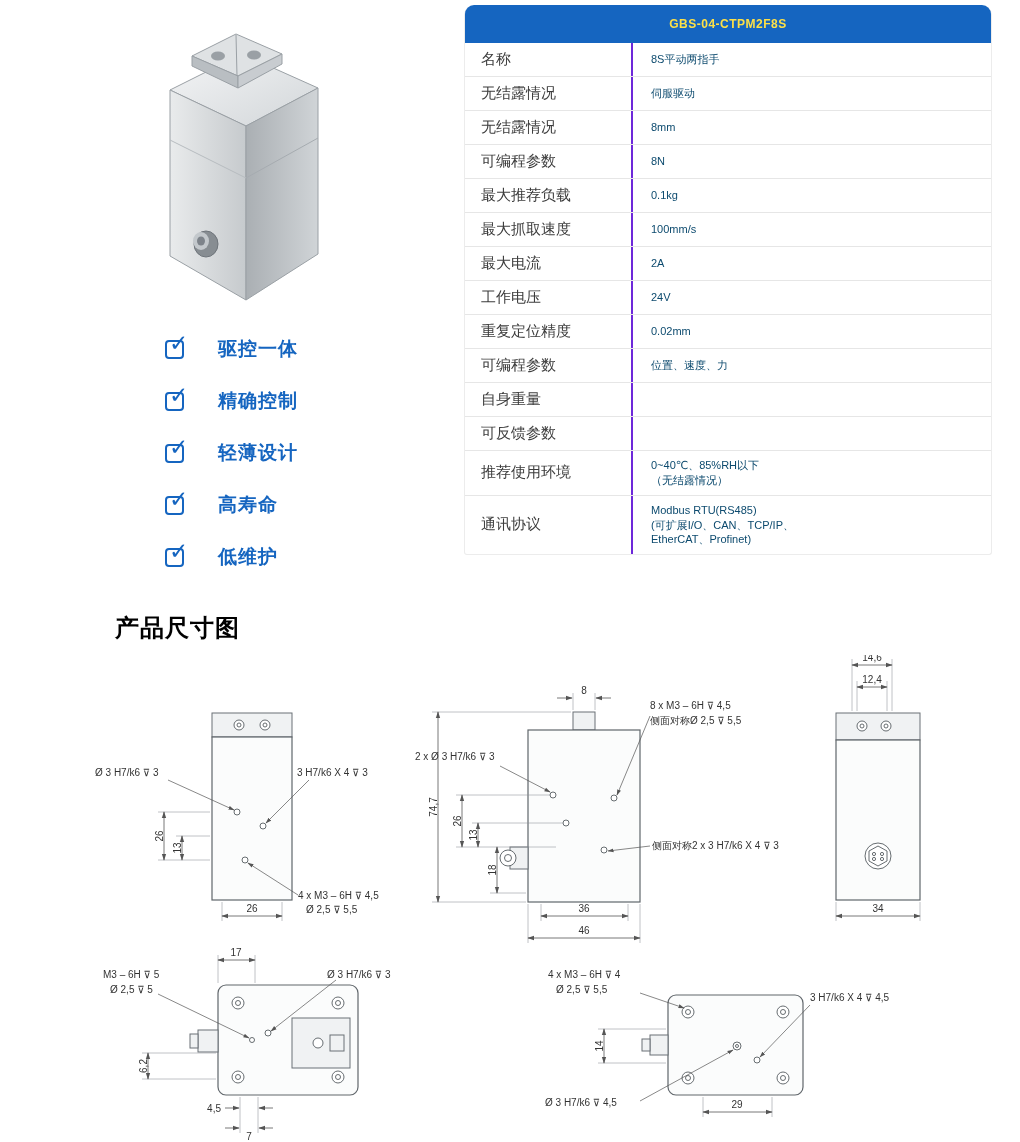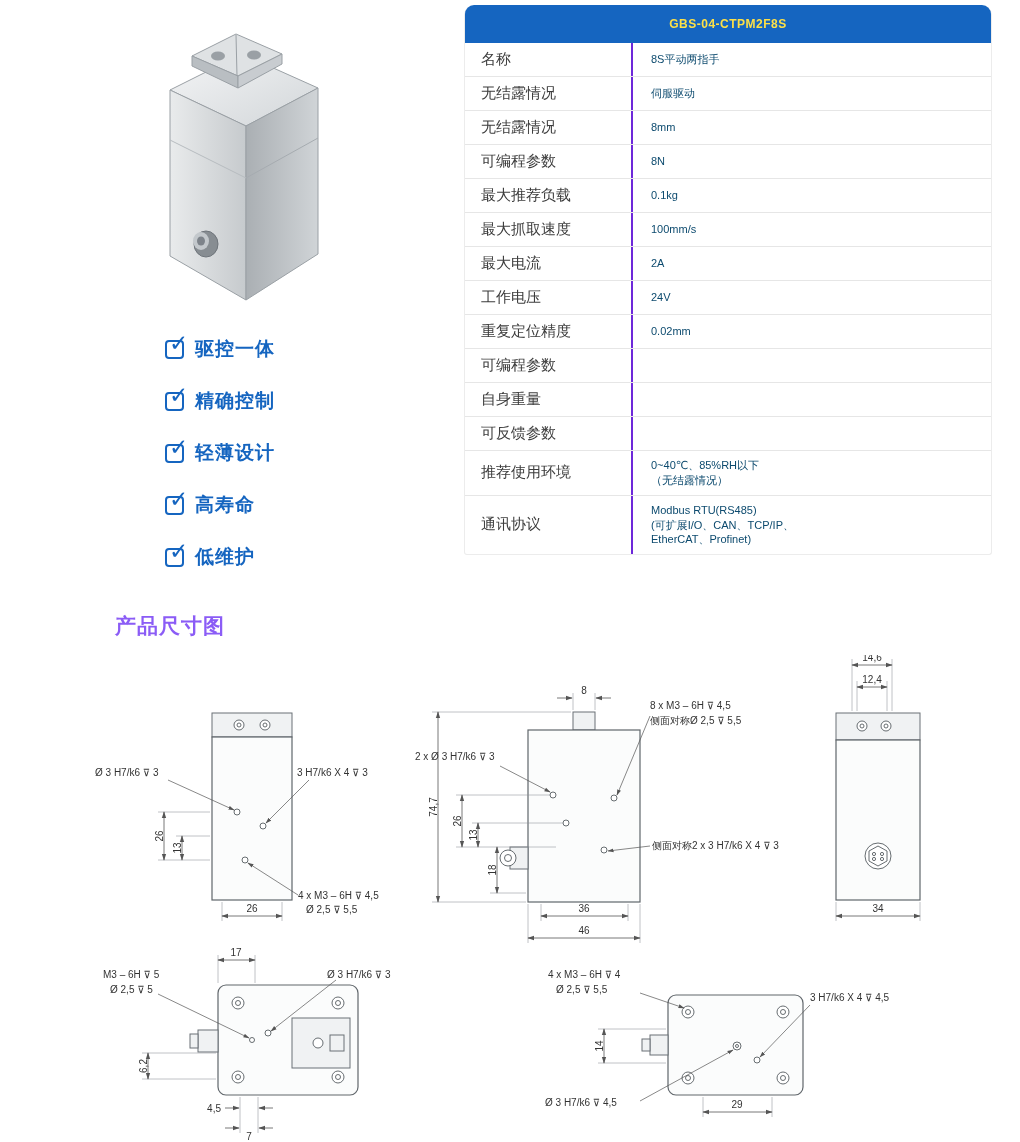--- a/index.html
+++ b/index.html
@@ -8,32 +8,32 @@
   .page{position:relative;width:1020px;height:1142px;background:#fff;overflow:hidden}
 
   
   .photo{position:absolute;left:140px;top:8px}
 
   
   .features{position:absolute;left:165px;top:336px;list-style:none}
   .feature{display:flex;align-items:center;margin-bottom:26px}
   .cbox{width:19px;height:19px;border:2px solid #1565c0;border-radius:4px;position:relative;flex:none}
   .check{position:absolute;left:2px;top:-10px;font-size:23px;font-weight:bold;color:#1565c0;line-height:1;font-style:normal}
-  .flabel{margin-left:11px;font-size:19px;font-weight:bold;color:#1565c0;letter-spacing:1px}
+  .flabel{margin-left:34px;font-size:19px;font-weight:bold;color:#1565c0;letter-spacing:1px}
 
   
   .spec-table{position:absolute;left:464px;top:5px;width:528px;border:1px solid #ececec;border-top:none;border-radius:10px 10px 3px 3px;background:#fff}
   .spec-header{height:38px;background:#1565c0;border-radius:9px 9px 0 0;color:#fde047;font-size:12px;font-weight:bold;display:flex;align-items:center;justify-content:center;letter-spacing:.5px}
   .spec-row{display:flex;border-bottom:1px solid #e6e6e6}
   .spec-row:last-child{border-bottom:none}
   .spec-label{width:168px;padding:7px 0 7px 16px;border-right:2px solid #6d28d9;display:flex;align-items:center;font-size:15px;color:#3c3c3c}
   .spec-value{flex:1;padding:7px 14px 7px 18px;display:flex;align-items:center;font-size:11px;color:#0c4a6e;white-space:pre-wrap;line-height:1.35}
 
   
-  .section-title{position:absolute;left:115px;top:612px;font-size:21px;font-weight:bold;color:#8b5cf6;letter-spacing:1px}
+  .section-title{position:absolute;left:115px;top:612px;font-size:24px;font-weight:bold;color:#000000;letter-spacing:1px}
   .drawings{position:absolute;left:0;top:655px}
   .drawings .outline{fill:#fbfcfc;stroke:#60666b;stroke-width:1.2}
   .drawings .part{fill:#f0f2f3;stroke:#6a7076;stroke-width:1}
   .drawings .hole{fill:#ffffff;stroke:#565c61;stroke-width:.9}
   .drawings .dim{stroke:#555;stroke-width:.8;fill:none}
   .drawings .ext{stroke:#8c9196;stroke-width:.55;fill:none}
   .drawings .ldr{stroke:#555;stroke-width:.7;fill:none}
   .drawings text{font-size:10px;fill:#333}
 </style>
 </head>
@@ -141,20 +141,21 @@
     <div class="spec-row">
       <div class="spec-label">工作电压</div>
       <div class="spec-value">24V</div>
     </div>
     <div class="spec-row">
       <div class="spec-label">重复定位精度</div>
       <div class="spec-value">0.02mm</div>
     </div>
     <div class="spec-row">
       <div class="spec-label">可编程参数</div>
+      <div class="spec-value">位置、速度、力</div>
     </div>
     <div class="spec-row">
       <div class="spec-label">自身重量</div>
     </div>
     <div class="spec-row">
       <div class="spec-label">可反馈参数</div>
     </div>
     <div class="spec-row">
       <div class="spec-label">推荐使用环境</div>
       <div class="spec-value">0~40℃、85%RH以下

